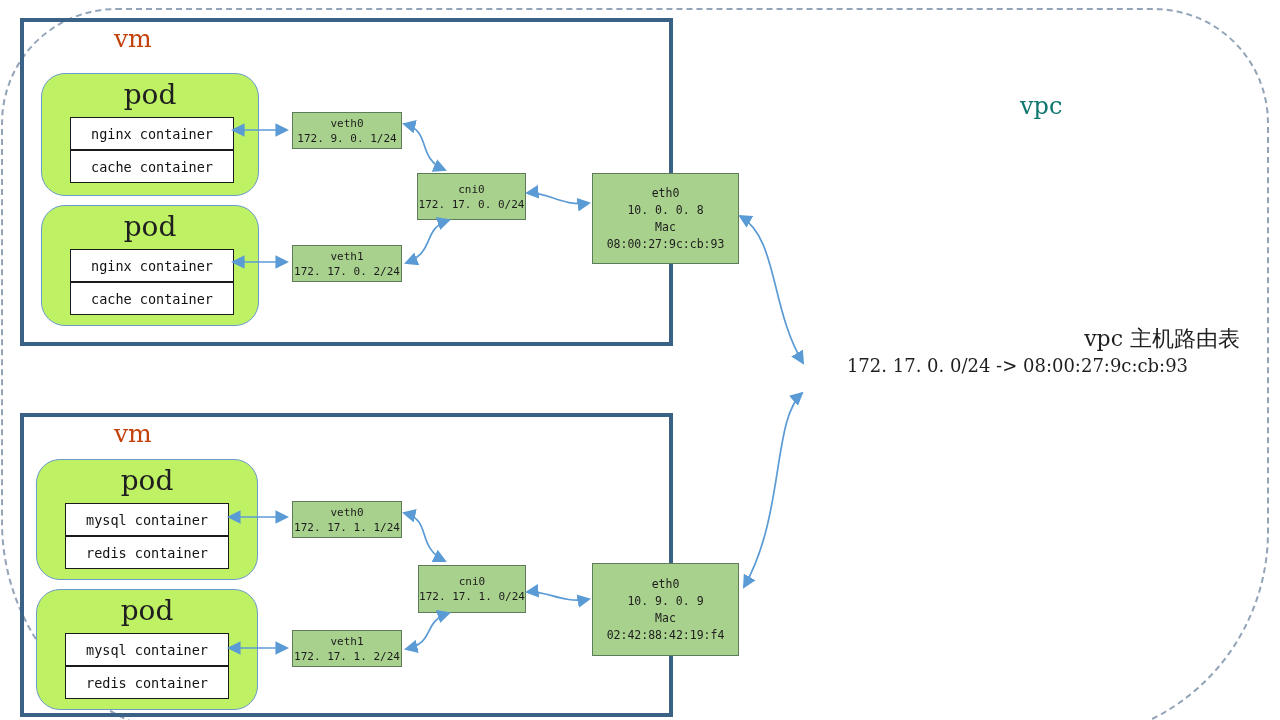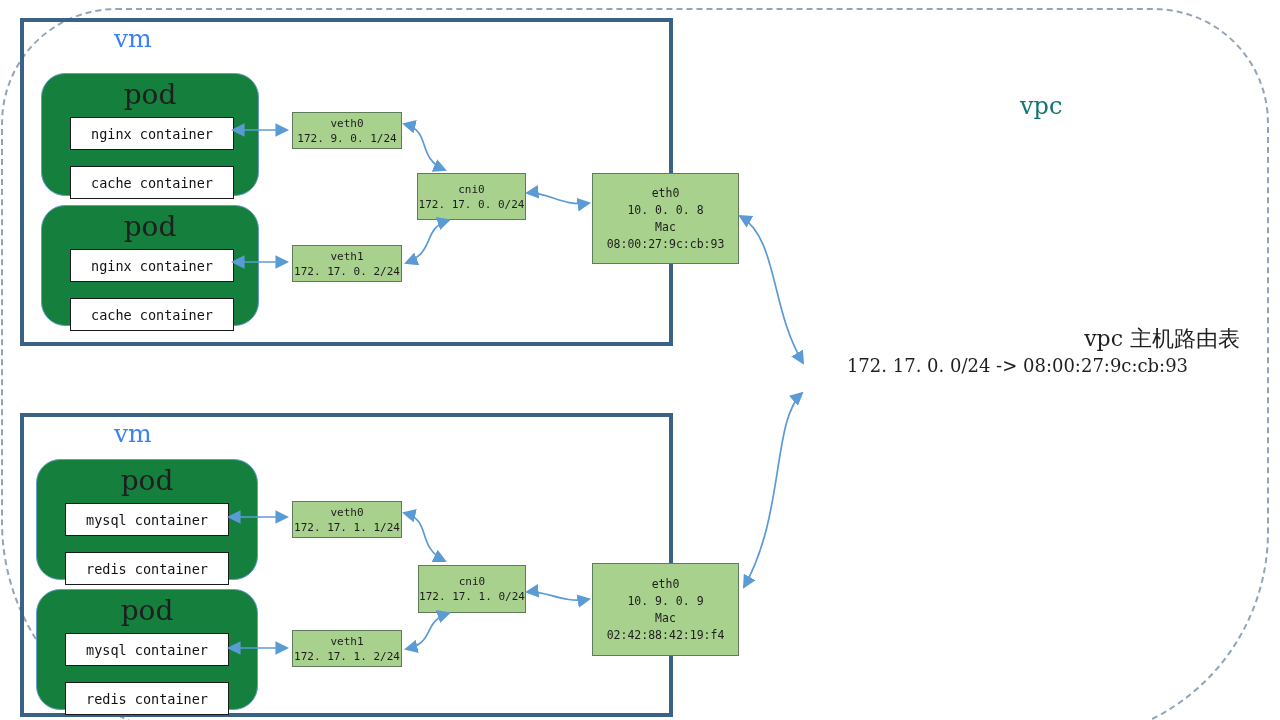--- a/index.html
+++ b/index.html
@@ -11,36 +11,36 @@
   .vpc-boundary{left:1px;top:8px;width:1264px;height:730px;
     border:2px dashed #93a4b8;
     border-radius:115px 115px 210px 220px;z-index:0;}
 
   .vpc-label{left:1020px;top:56px;font-size:24px;color:#0f766e;z-index:3;margin-top:36px;}
 
   
   .vm{border:4px solid #3a6186;background:transparent;z-index:1;}
   .vm1{left:20px;top:18px;width:645px;height:320px;}
   .vm2{left:20px;top:413px;width:645px;height:296px;}
-  .vm-label{position:absolute;left:90px;top:2px;font-size:25px;color:#3b82f6;}
+  .vm-label{position:absolute;left:90px;top:2px;font-size:25px;color:#c2410c;}
 
   
-  .pod{position:absolute;border:1.5px solid #6b9bc7;border-radius:24px;background:#15803d;}
+  .pod{position:absolute;border:1.5px solid #6b9bc7;border-radius:24px;background:#bef264;}
   .pod-label{position:absolute;left:0;right:0;top:4px;text-align:center;font-size:28px;color:#1f1f1f;}
   .pod1{left:17px;top:51px;width:216px;height:121px;}
   .pod2{left:17px;top:183px;width:216px;height:119px;}
   .pod3{left:12px;top:42px;width:220px;height:119px;}
   .pod4{left:12px;top:172px;width:220px;height:119px;}
 
   
   .container-box{position:absolute;left:28px;width:162px;height:31px;
     border:1.5px solid #1a1a1a;border-radius:0;background:#ffffff;
     display:flex;align-items:center;justify-content:center;
     font-family:"DejaVu Sans Mono", monospace;font-size:13.5px;color:#111;white-space:nowrap;}
-  .c-top{top:43px;} .c-bot{top:92px;text-align:center;}
+  .c-top{top:43px;} .c-bot{top:76px;text-align:center;}
 
   
   .green{background:#a9d18e;border:1.5px solid #5f7c5a;z-index:2;
     display:flex;flex-direction:column;align-items:center;justify-content:center;
     font-family:"DejaVu Sans Mono", monospace;font-size:11px;line-height:15px;
     color:#1c1c1c;white-space:nowrap;}
   .veth0a{left:292px;top:112px;width:108px;height:35px;}
   .veth1a{left:292px;top:245px;width:108px;height:35px;}
   .cni0a {left:417px;top:173px;width:107px;height:45px;}
   .eth0a {left:592px;top:173px;width:145px;height:89px;line-height:17px;font-size:11.5px;}

